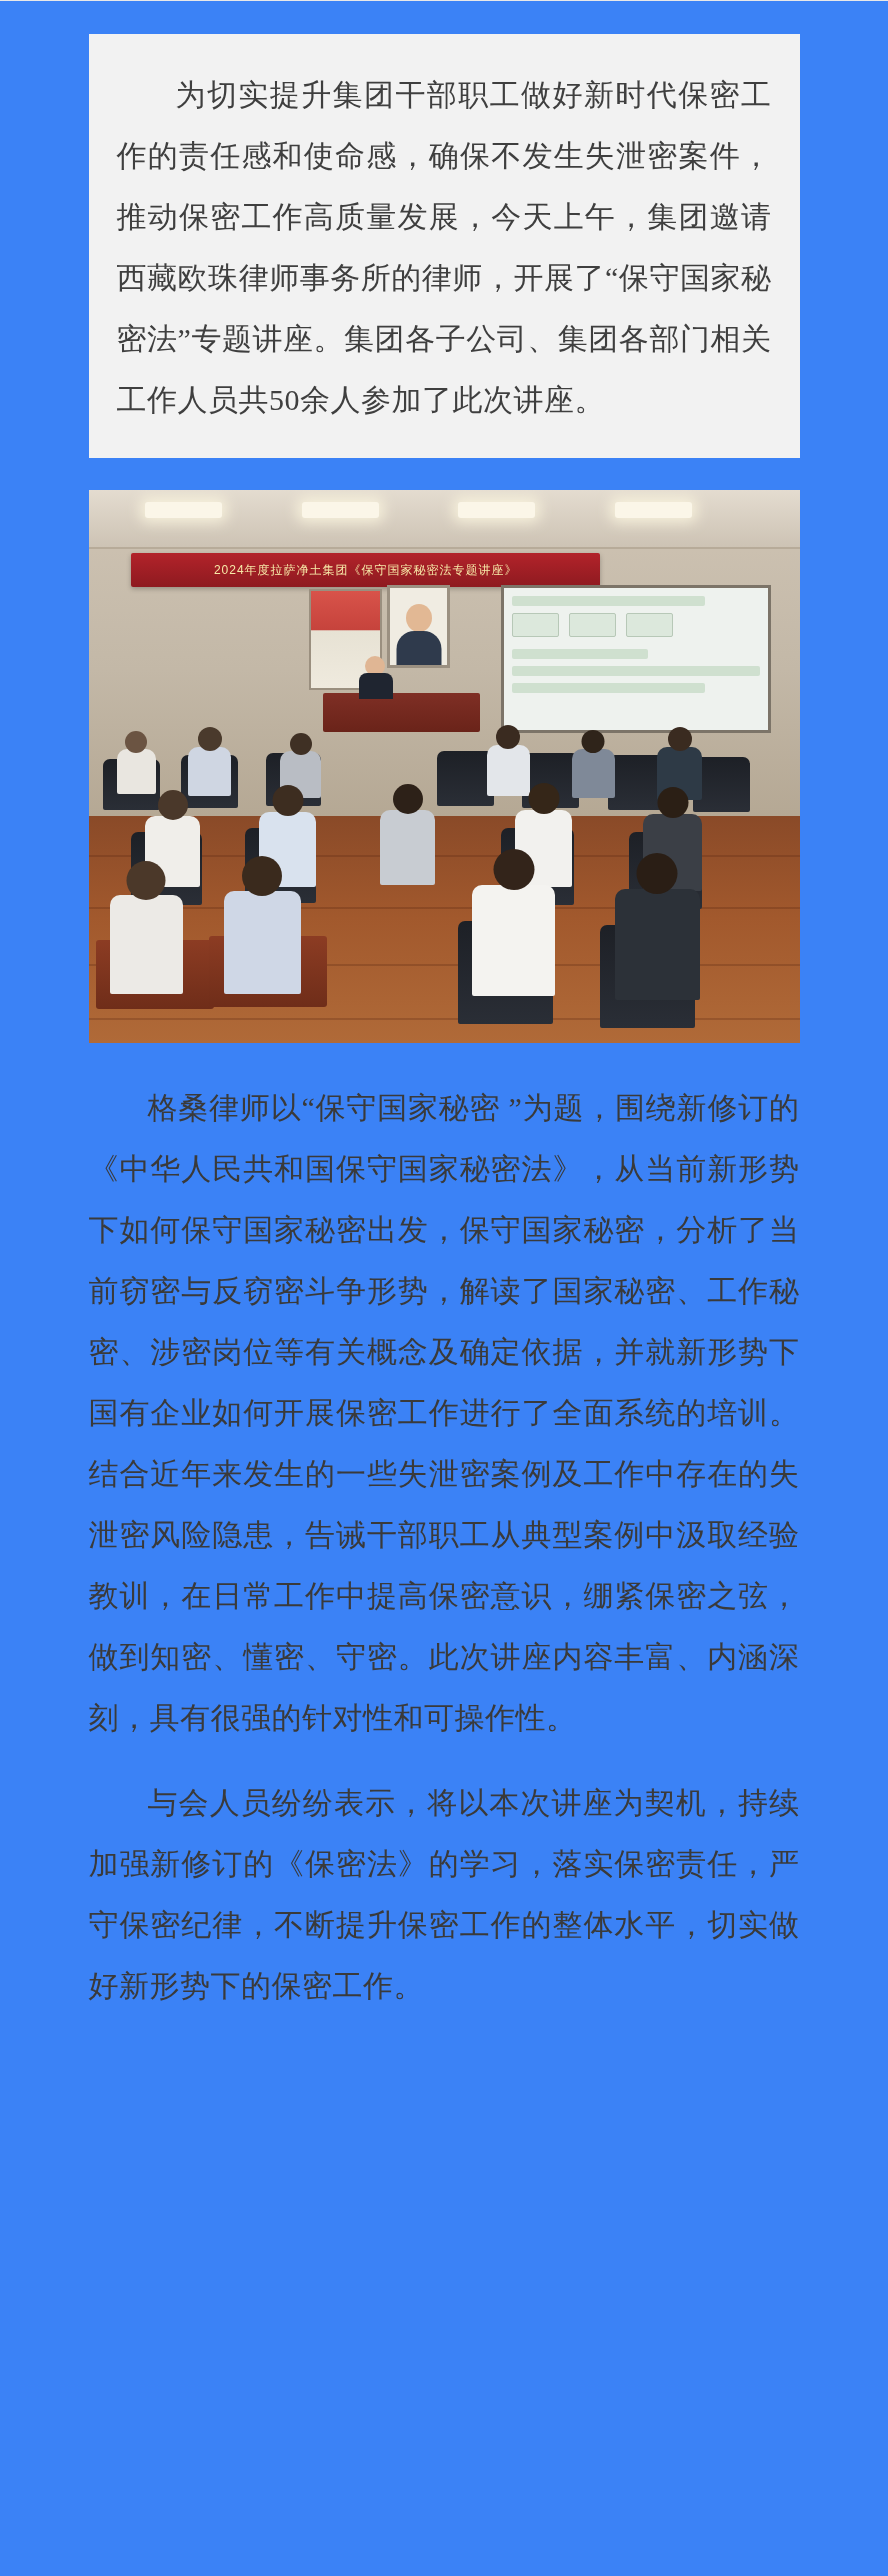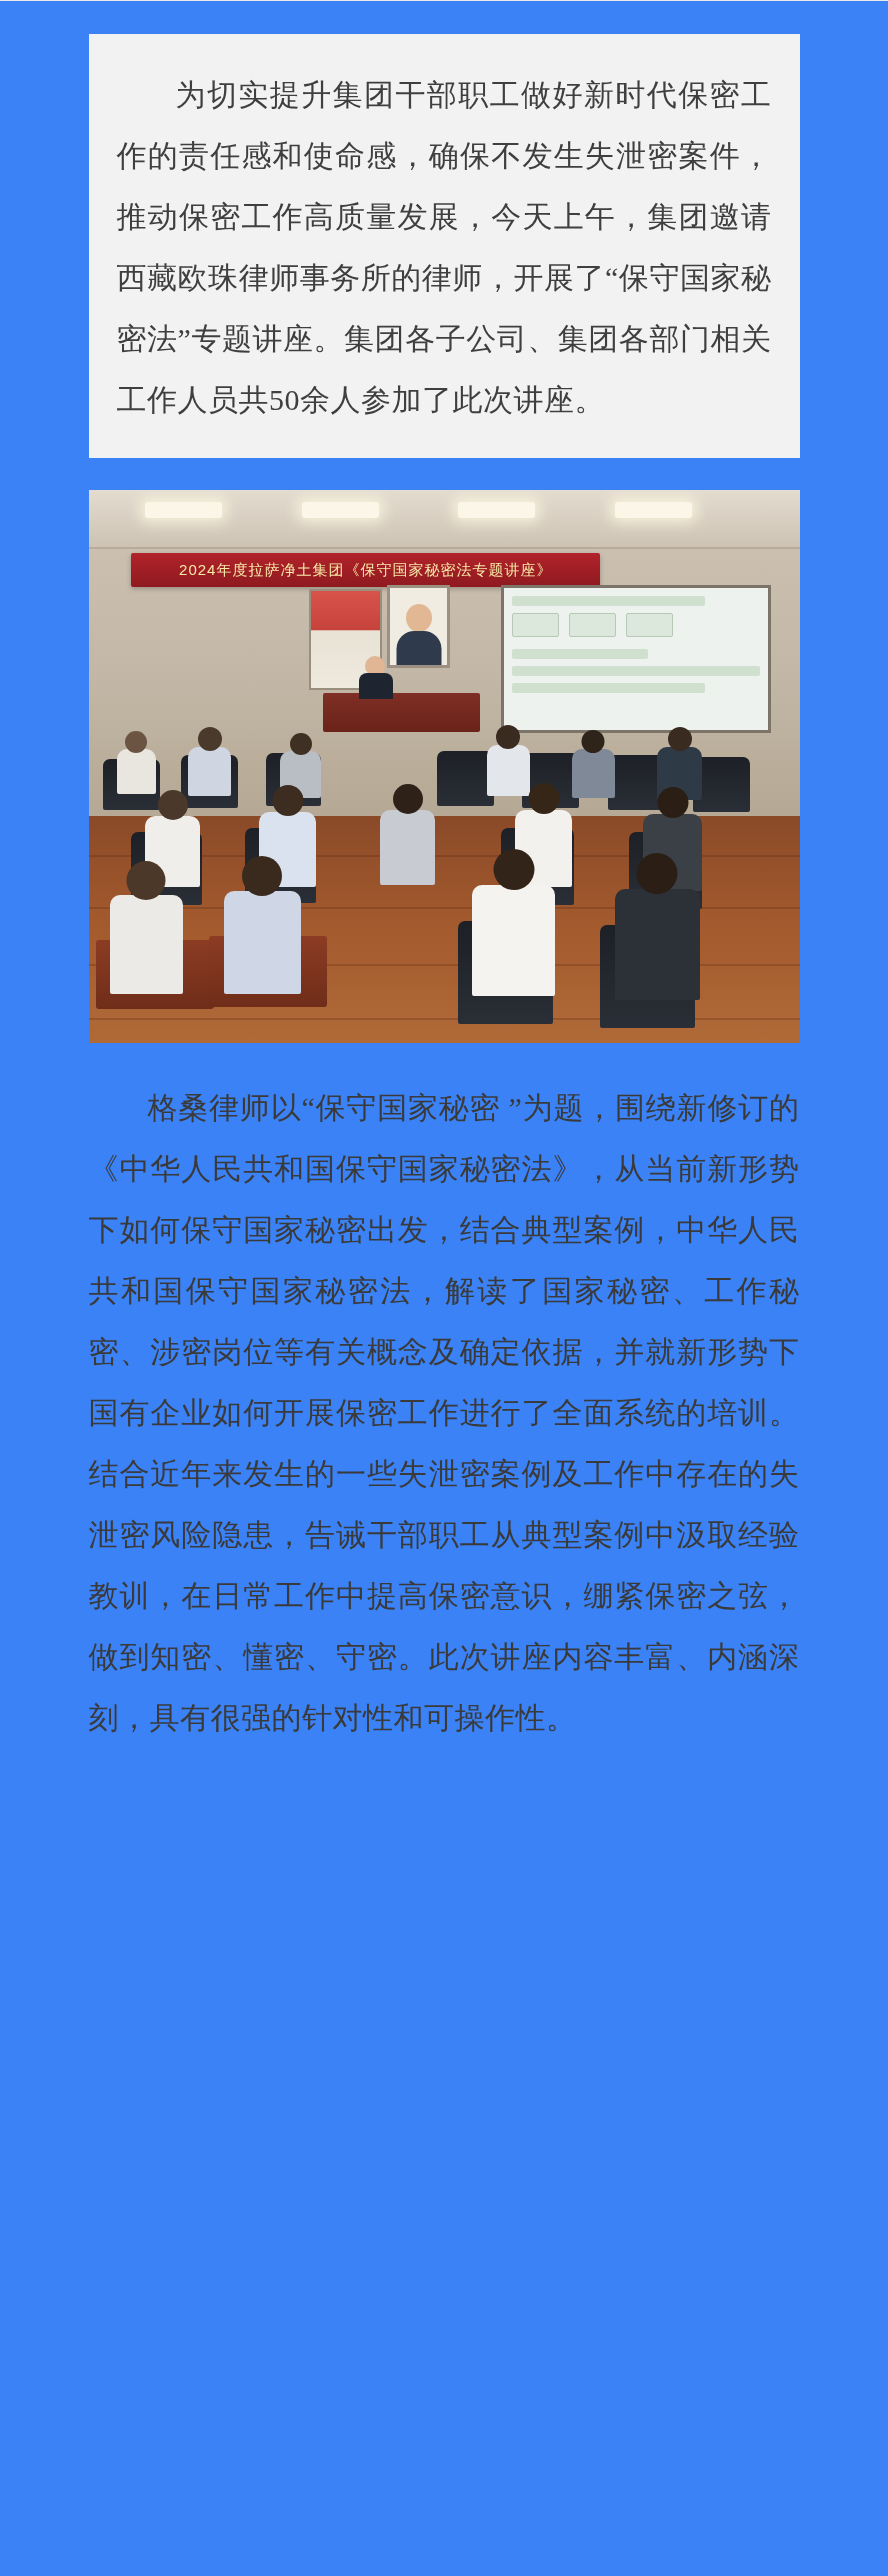--- a/index.html
+++ b/index.html
@@ -94,21 +94,21 @@
     height: 34px;
     background: linear-gradient(180deg, #b2232a 0%, #8e1a20 100%);
     border-radius: 2px;
     display: flex;
     align-items: center;
     justify-content: center;
     box-shadow: 0 2px 5px rgba(0,0,0,0.25);
   }
   .banner span {
     color: #f7e9a8;
-    font-size: 15px;
+    font-size: 12px;
     letter-spacing: 1px;
     font-family: "Liberation Sans", sans-serif;
     white-space: nowrap;
   }
   .screen {
     position: absolute;
     right: 4%;
     top: 95px;
     width: 38%;
     height: 148px;
@@ -360,20 +360,21 @@
           <div class="person" style="left:74%; top:152px; width:85px; height:111px; background:#2c3138;">
             <div class="p-head" style="top:-36px; width:41px; height:41px; background:#2a1e15;"></div>
           </div>
         </div>
 
       </div>
     </div>
 
     <div class="spacer-34"></div>
 
-    <p class="para">格桑律师以“保守国家秘密 ”为题，围绕新修订的《中华人民共和国保守国家秘密法》，从当前新形势下如何保守国家秘密出发，结合典型案例，中华人民共和国保守国家秘密法，解读了国家秘密、工作秘密、涉密岗位等有关概念及确定依据，并就新形势下国有企业如何开展保密工作进行了全面系统的培训。结合近年来发生的一些失泄密案例及工作中存在的失泄密风险隐患，告诫干部职工从典型案例中汲取经验教训，在日常工作中提高保密意识，绷紧保密之弦，做到知密、懂密、守密。此次讲座内容丰富、内涵深刻，具有很强的针对性和可操作性。</p>
+    <p class="para">格桑律师以“保守国家秘密 ”为题，围绕新修订的《中华人民共和国保守国家秘密法》，从当前新形势下如何保守国家秘密出发，保守国家秘密，分析了当前窃密与反窃密斗争形势，解读了国家秘密、工作秘密、涉密岗位等有关概念及确定依据，并就新形势下国有企业如何开展保密工作进行了全面系统的培训。结合近年来发生的一些失泄密案例及工作中存在的失泄密风险隐患，告诫干部职工从典型案例中汲取经验教训，在日常工作中提高保密意识，绷紧保密之弦，做到知密、懂密、守密。此次讲座内容丰富、内涵深刻，具有很强的针对性和可操作性。</p>
 
     <div class="spacer-24"></div>
 
+    <p class="para">与会人员纷纷表示，将以本次讲座为契机，持续加强新修订的《保密法》的学习，落实保密责任，严守保密纪律，不断提升保密工作的整体水平，切实做好新形势下的保密工作。</p>
 
   </div>
 </div>
 
 
 </body></html>

